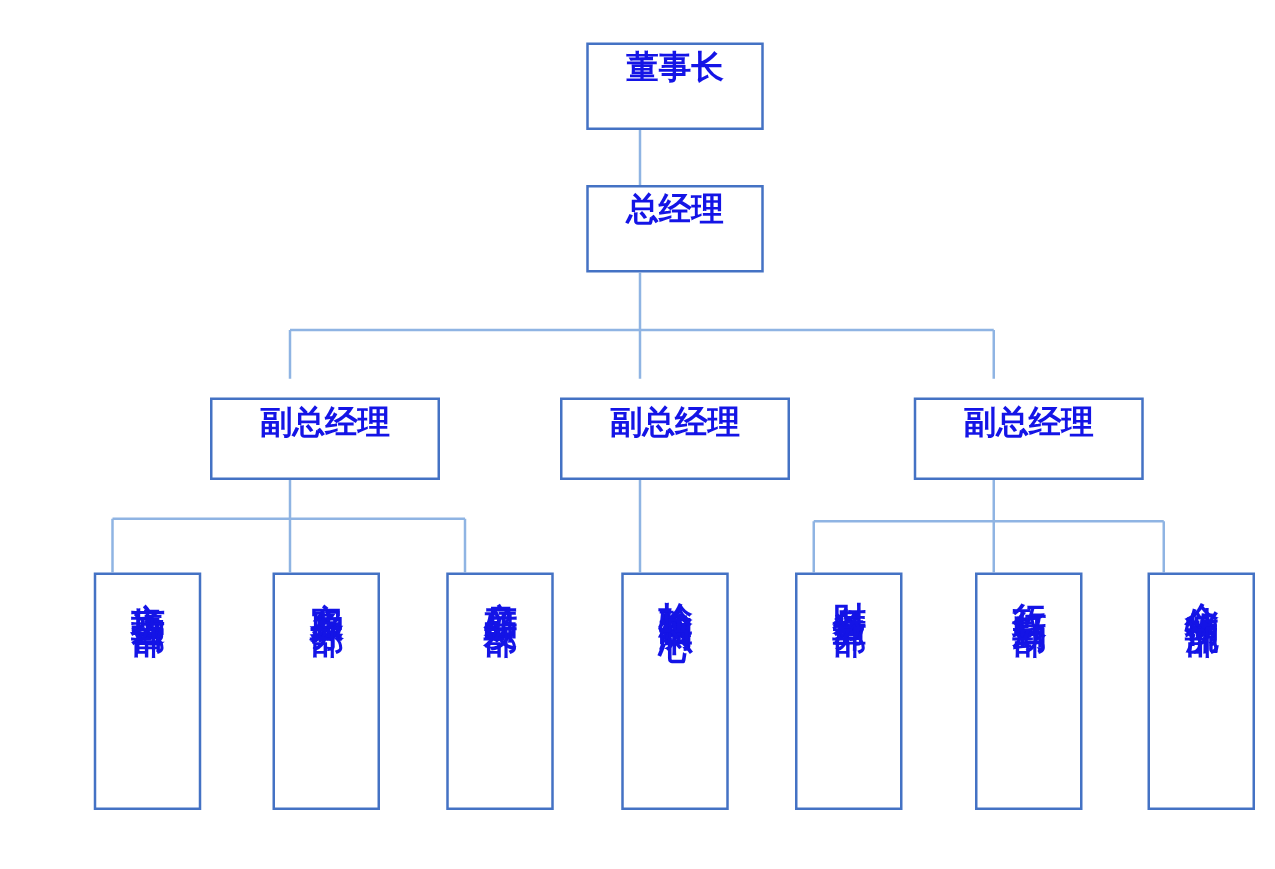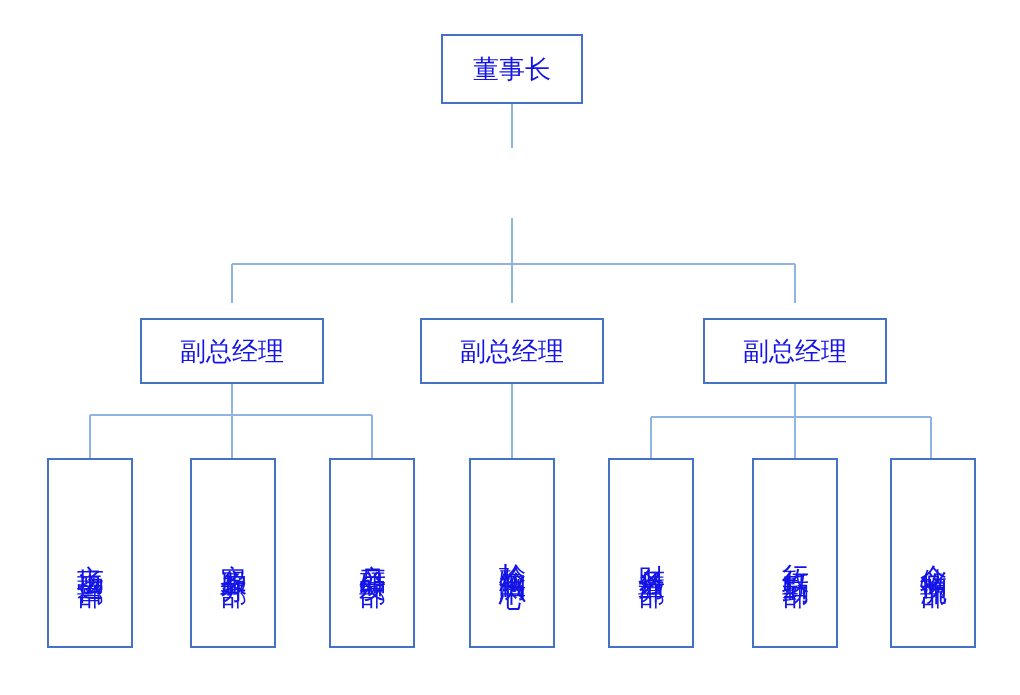--- a/index.html
+++ b/index.html
@@ -16,25 +16,26 @@
     font-family:"Liberation Serif","DejaVu Serif",serif;
     overflow:hidden;
   }
   #connectors{position:absolute;left:0;top:0;width:1020px;height:695px;}
   #connectors path{stroke:var(--connector);stroke-width:2;fill:none;}
   .node{
     position:absolute;
     border:2px solid var(--box-border);
     background:var(--background);
     box-sizing:border-box;
-    display:flex;align-items:center;justify-content:center;
+    display:flex;align-items:flex-start;justify-content:center;
     color:var(--label-text);
-    font-weight:normal;
+    font-weight:bold;
     font-size:26px;
     text-align:center;
+    margin-left:28px;
   }
   
   .node.lvl1{left:441px;top:34px;width:142px;height:70px;}
   .node.lvl2{left:441px;top:148px;width:142px;height:70px;}
   
   .node.lvl3{top:318px;width:184px;height:66px;}
   .node.dgm1{left:140px;}
   .node.dgm2{left:420px;}
   .node.dgm3{left:703px;}
   
@@ -80,20 +81,23 @@
     <path d="M651,417 H931"></path>
     <path d="M651,417 V458"></path>
     <path d="M795,417 V458"></path>
     <path d="M931,417 V458"></path>
   </svg>
 
   <div class="node lvl1">
     <span>董事长</span>
   </div>
 
+  <div class="node lvl2">
+    <span>总经理</span>
+  </div>
 
   <div class="node lvl3 dgm1">
     <span>副总经理</span>
   </div>
   <div class="node lvl3 dgm2">
     <span>副总经理</span>
   </div>
   <div class="node lvl3 dgm3">
     <span>副总经理</span>
   </div>

